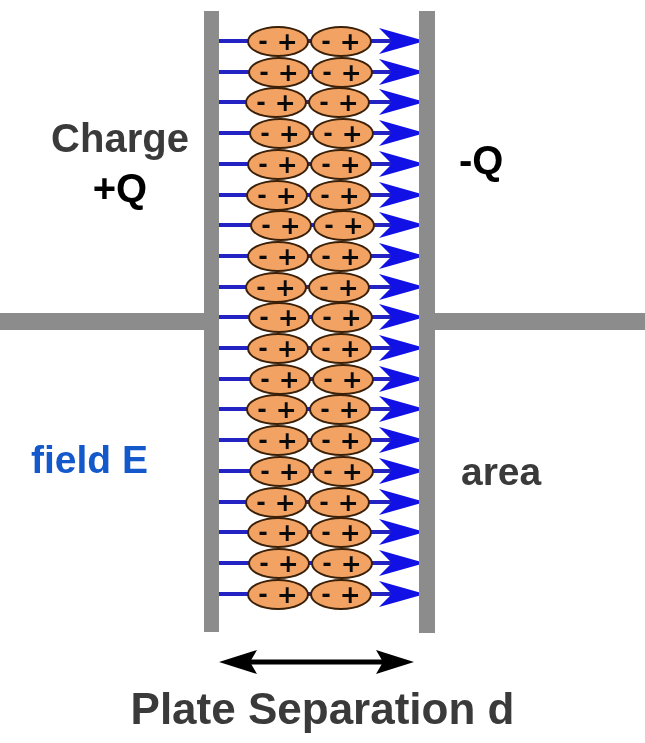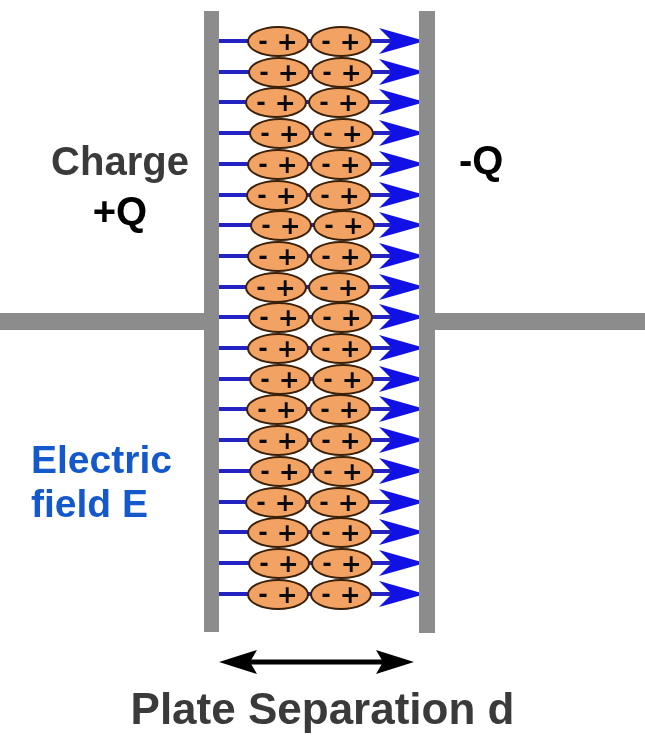--- a/index.html
+++ b/index.html
@@ -20,21 +20,21 @@
          clip-path:polygon(0 0,100% 50%,0 100%,28% 50%);z-index:2;}
   
   .dipole{position:absolute;width:62px;height:31px;border-radius:50%;
           background:var(--dipole-fill);border:2px solid var(--dipole-border);
           box-sizing:border-box;display:flex;align-items:center;justify-content:space-evenly;
           z-index:4;font-family:"DejaVu Sans",sans-serif;font-weight:700;color:#0a0a0a;}
   .dipole .sign{font-size:23px;line-height:1;}
   .dipole .sign.plus{font-size:25px;}
   
   .lbl{position:absolute;white-space:nowrap;z-index:5;}
-  #lbl-charge{left:25px;top:136px;width:190px;text-align:center;
+  #lbl-charge{left:25px;top:113px;width:190px;text-align:center;
               font-size:40px;line-height:50px;color:var(--label-gray);font-weight:600;}
   #lbl-charge .q{color:#000;}
   #lbl-negq{left:459px;top:138px;font-size:40px;font-weight:600;color:#000;}
   #lbl-dielectric{left:441px;top:224px;font-size:42px;color:var(--dielectric-text);font-weight:600;}
   #lbl-efield{left:31px;top:438px;font-size:39px;line-height:44px;color:var(--efield-text);font-weight:600;}
   #lbl-platearea{left:461px;top:448px;font-size:39px;line-height:47px;color:var(--label-gray);font-weight:600;}
   #lbl-sep{left:10px;top:684px;width:625px;text-align:center;font-size:44px;color:var(--label-gray);font-weight:600;}
   #sep-arrow{position:absolute;left:219px;top:648px;z-index:5;}
 </style>
 </head>
@@ -243,25 +243,25 @@
 
   <div class="lbl" id="lbl-charge">
     <div>Charge</div>
     <div class="q">+Q</div>
   </div>
 
   <div class="lbl" id="lbl-negq">-Q</div>
 
 
   <div class="lbl" id="lbl-efield">
-    <div>Electric</div>
     <div>field E</div>
   </div>
 
   <div class="lbl" id="lbl-platearea">
+    <div>area</div>
   </div>
 
   <svg id="sep-arrow" width="195" height="28" viewBox="0 0 195 28">
     <rect x="26" y="11.5" width="143" height="5" fill="#000"></rect>
     <polygon points="0,14 38,2 31,14 38,26" fill="#000"></polygon>
     <polygon points="195,14 157,2 164,14 157,26" fill="#000"></polygon>
   </svg>
 
   <div class="lbl" id="lbl-sep">Plate Separation d</div>
 

